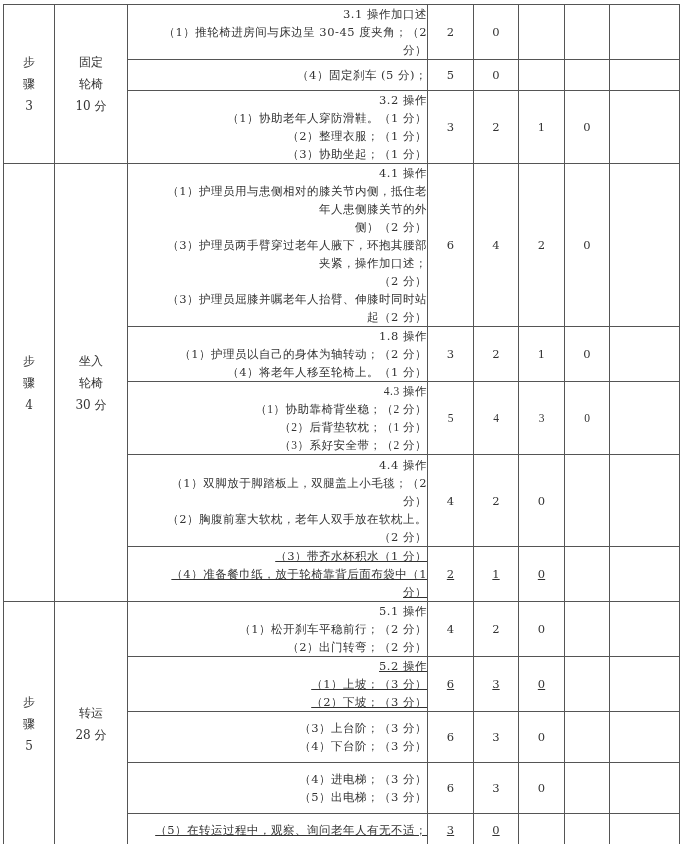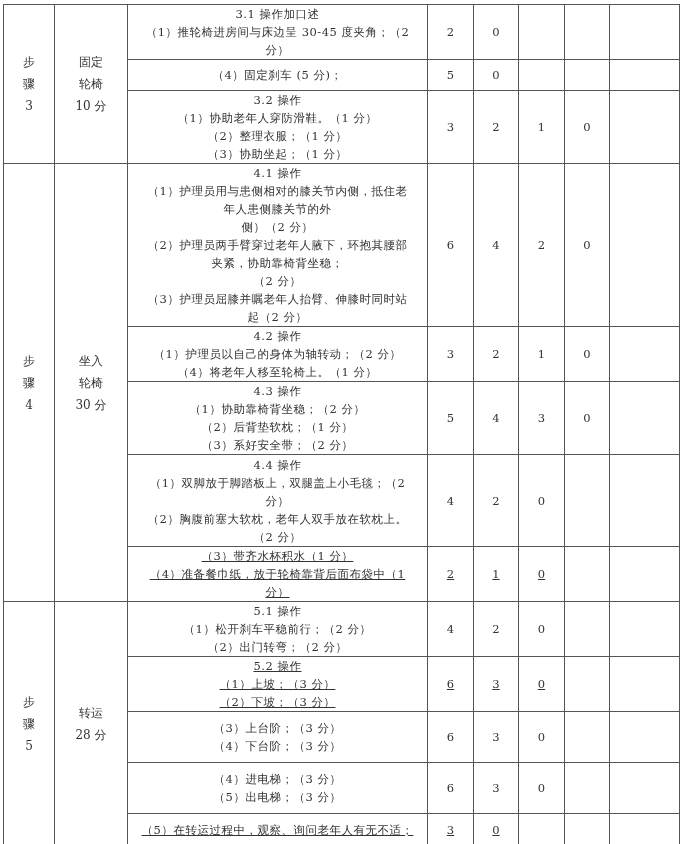--- a/index.html
+++ b/index.html
@@ -13,21 +13,21 @@
   table.grid td {
     border: 1px solid #555;
     padding: 0;
     font-size: 11.5px;
     line-height: 18px;
     vertical-align: middle;
     color: #333;
   }
   td.step, td.phase { text-align: center; }
   td.step span, td.phase span { display: block; line-height: 22px; font-size: 12px; }
-  td.desc { padding: 0 4px 0 6px; text-align: center; letter-spacing: 0.5px; }
+  td.desc { padding: 0 4px 0 6px; text-align: right; letter-spacing: 0.5px; }
   td.desc div { white-space: nowrap; }
   td.score { text-align: center; font-size: 12px; }
   td.last { border-left: 2px solid #999; border-right: 2px solid #999; }
   td.first-score { border-left: 2px solid #999; }
 </style>
 </head>
 <body>
 
 <table class="grid">
   <colgroup>
@@ -95,45 +95,45 @@
         <td class="phase" rowspan="5">
           <span>坐入</span>
           <span>轮椅</span>
           <span>30 分</span>
         </td>
         <td class="desc">
           <div>4.1 操作</div>
           <div>（1）护理员用与患侧相对的膝关节内侧，抵住老</div>
           <div>年人患侧膝关节的外</div>
           <div>侧）（2 分）</div>
-          <div>（2）护理员两手臂穿过老年人腋下，环抱其腰部</div>
-          <div>夹紧，协助靠椅背坐稳；</div>
+          <div>（3）护理员两手臂穿过老年人腋下，环抱其腰部</div>
+          <div>夹紧，操作加口述；</div>
           <div>（2 分）</div>
           <div>（3）护理员屈膝并嘱老年人抬臂、伸膝时同时站</div>
           <div>起（2 分）</div>
         </td>
         <td class="score first-score">6</td>
         <td class="score">4</td>
         <td class="score">2</td>
         <td class="score">0</td>
         <td class="score last"></td>
       </tr>
       <tr style="height: 55px;">
         <td class="desc">
-          <div>4.2 操作</div>
+          <div>1.8 操作</div>
           <div>（1）护理员以自己的身体为轴转动；（2 分）</div>
           <div>（4）将老年人移至轮椅上。（1 分）</div>
         </td>
         <td class="score first-score">3</td>
         <td class="score">2</td>
         <td class="score">1</td>
         <td class="score">0</td>
         <td class="score last"></td>
       </tr>
-      <tr style="height: 72px;">
+      <tr style="height: 72px; font-family: Liberation Serif, serif;">
         <td class="desc">
           <div>4.3 操作</div>
           <div>（1）协助靠椅背坐稳；（2 分）</div>
           <div>（2）后背垫软枕；（1 分）</div>
           <div>（3）系好安全带；（2 分）</div>
         </td>
         <td class="score first-score">5</td>
         <td class="score">4</td>
         <td class="score">3</td>
         <td class="score">0</td>

